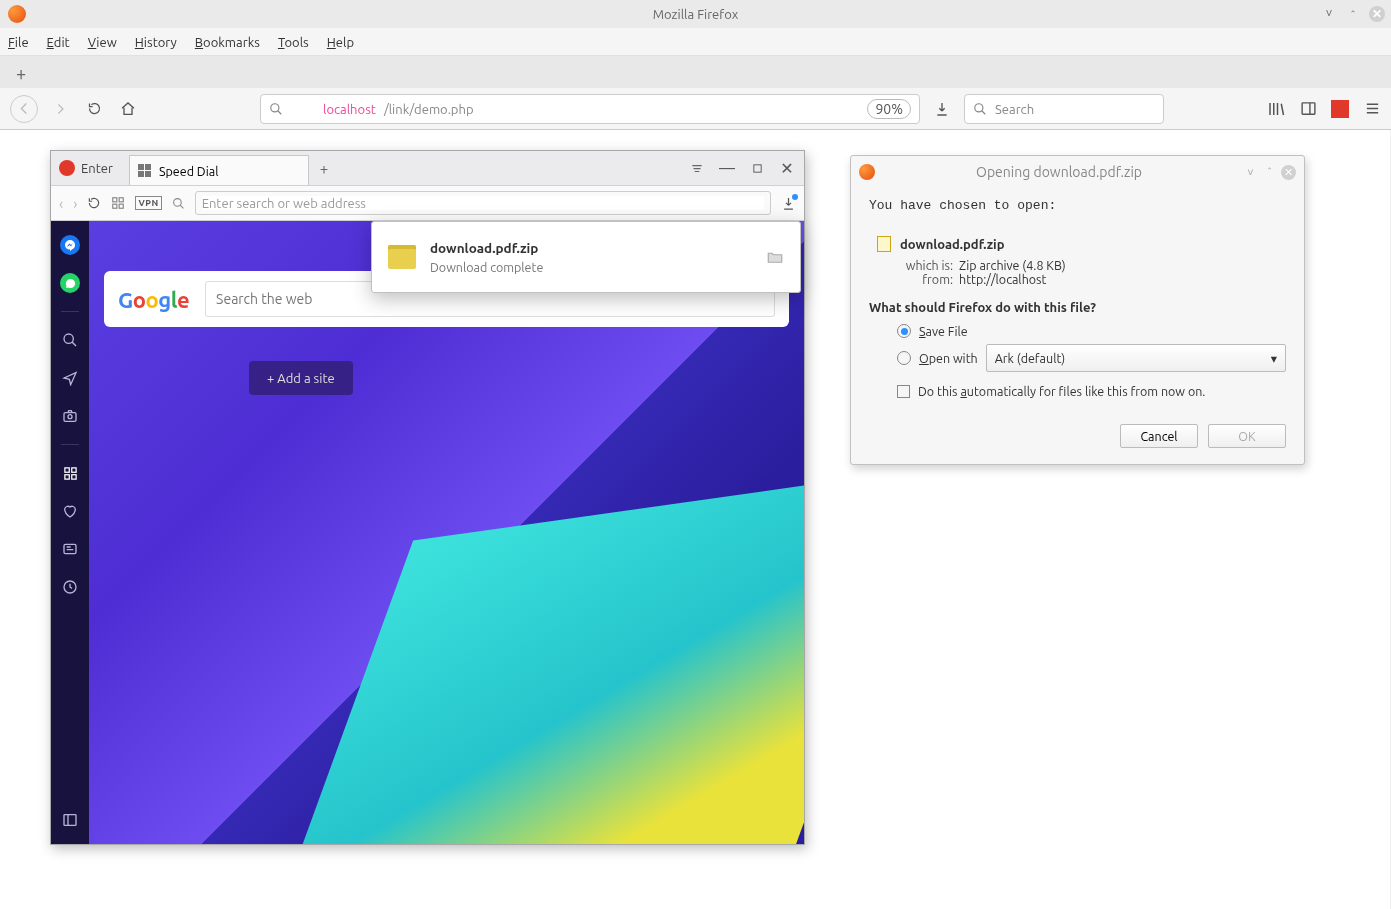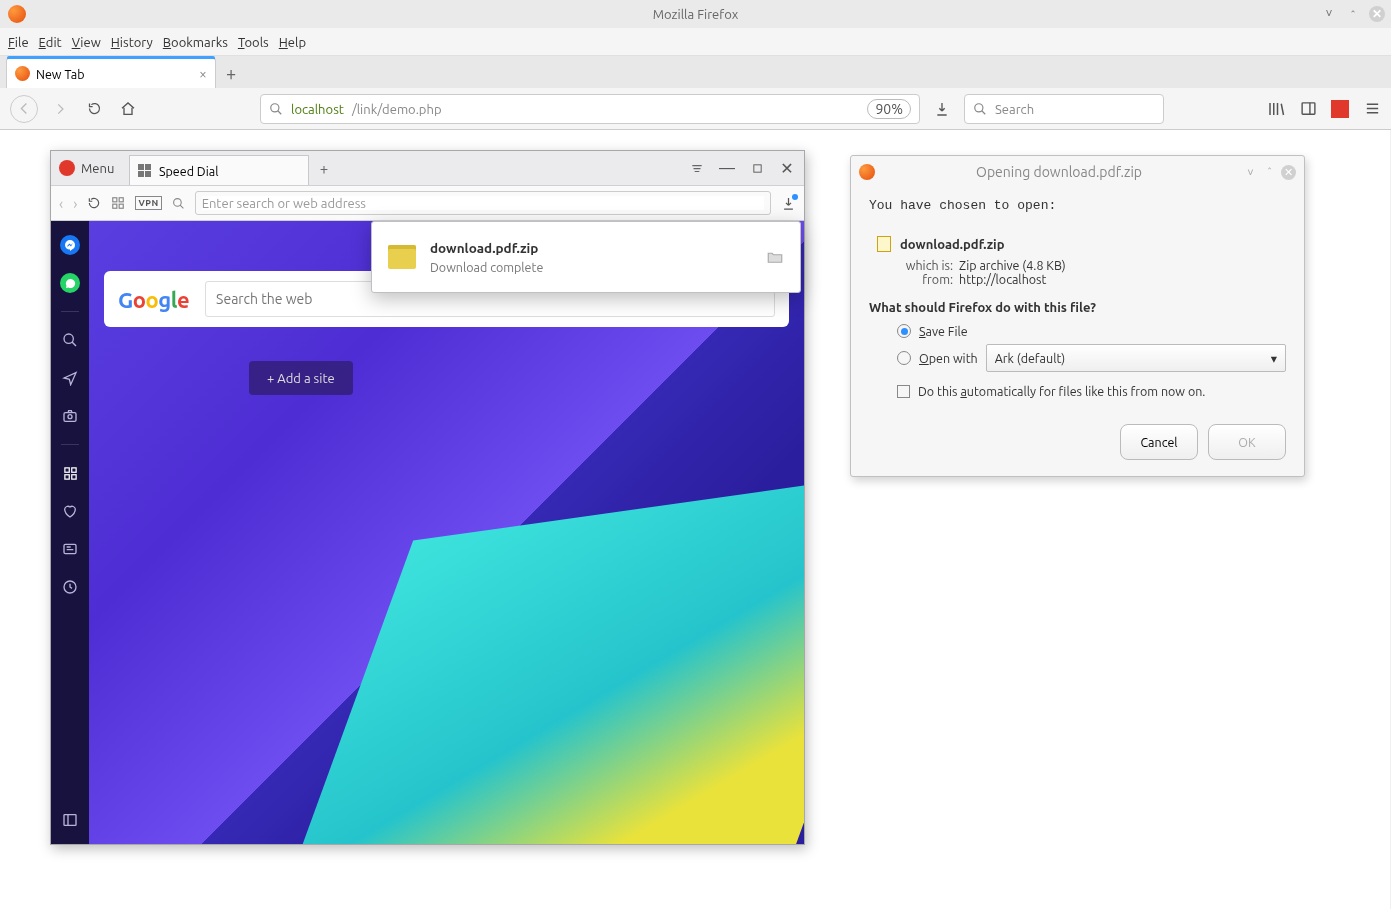--- a/index.html
+++ b/index.html
@@ -5,38 +5,38 @@
 * { margin: 0; padding: 0; box-sizing: border-box; font-family: "Segoe UI", Ubuntu, "Helvetica Neue", sans-serif; }
 body { width: 1391px; height: 909px; background: #f0f0f0; overflow: hidden; position: relative; }
 
 .window-titlebar { height: 28px; background: #eaeaea; display: flex; align-items: center; justify-content: center; position: relative; }
 .window-titlebar .ff-icon { position: absolute; left: 8px; width: 18px; height: 18px; border-radius: 50%; background: radial-gradient(circle at 30% 30%, #ff9a3e, #e44d0e); }
 .window-title { font-size: 13px; color: #666; }
 .window-ctrls { position: absolute; right: 6px; display: flex; gap: 8px; align-items: center; }
 .window-ctrls span { width: 16px; height: 16px; display: inline-flex; align-items: center; justify-content: center; font-size: 12px; color: #777; border-radius: 50%; }
 .window-ctrls span.close { background: #d0d0d0; color: #fff; font-weight: bold; }
 
-.menubar { height: 28px; background: #f5f5f5; display: flex; align-items: center; padding: 0 8px; gap: 10px; font-size: 13px; color: #333; border-bottom: 1px solid #e0e0e0; }
+.menubar { height: 28px; background: #f5f5f5; display: flex; align-items: center; padding: 0 8px; gap: 18px; font-size: 13px; color: #333; border-bottom: 1px solid #e0e0e0; }
 .menubar span { cursor: pointer; }
 .menubar span u { text-decoration: underline; }
 
 .tabstrip { height: 32px; background: #e8e8e8; display: flex; align-items: flex-end; padding: 0 6px; }
 .tab { height: 30px; width: 210px; background: #fff; border: 1px solid #ccc; border-bottom: none; border-radius: 3px 3px 0 0; display: flex; align-items: center; padding: 0 8px; gap: 6px; font-size: 12.5px; position: relative; }
 .tab.active::before { content:""; position:absolute; top:-3px; left:0; right:0; height:3px; background:#40a0ff; border-radius:2px 2px 0 0; }
 .tab .ff-icon { width: 15px; height: 15px; border-radius:50%; background: radial-gradient(circle at 30% 30%, #ff9a3e, #e44d0e); flex-shrink:0;}
 .tab .closex { margin-left: auto; color:#888; font-size:14px; }
 .newtab { width: 30px; height: 30px; display:flex; align-items:center; justify-content:center; color:#666; font-size:18px;}
 
 .toolbar { height: 42px; background: #f5f5f5; border-bottom: 1px solid #ccc; display: flex; align-items: center; padding: 0 10px; gap: 10px; }
 .nav-btn { width: 24px; height: 24px; display:flex; align-items:center; justify-content:center; color:#555;}
 .nav-btn.disabled { color:#bbb; }
 .nav-btn.framed { border:1px solid #ccc; border-radius:50%; width:28px; height:28px; }
 .urlbar { flex: 0 0 660px; height: 30px; background:#fff; border:1px solid #ccc; border-radius:4px; display:flex; align-items:center; padding:0 8px; gap:8px; font-size:13px;}
 .urlbar .mag { color:#888; }
-.urlbar .path-dark { color:#4d7c0f; }
+.urlbar .path-dark { color:#ec4899;margin-left:32px; }
 .urlbar .path-light { color:#888; }
 .zoom-badge { margin-left:auto; border:1px solid #bbb; border-radius:10px; padding:1px 7px; font-size:14px; color:#555;}
 .searchbar { flex:0 0 200px; height:30px; background:#fff; border:1px solid #ccc; border-radius:4px; display:flex; align-items:center; padding:0 8px; gap:8px; color:#888; font-size:13px;}
 .toolbar-right { margin-left:auto; display:flex; gap:14px; align-items:center;}
 .tb-icon { width:18px; height:18px; color:#555; display:flex; align-items:center; justify-content:center;}
 .pocket { width:18px; height:18px; background:#e1382c;}
 
 .content { position: absolute; top: 130px; left:0; right:1px; bottom:0; background: #fff;}
 
 
@@ -100,21 +100,21 @@
 .dlg-body .kv { margin-left:28px; display:flex; gap:6px; font-size:12.5px;}
 .dlg-body .kv .k { width:56px; color:#555; text-align:right;}
 .dlg-body .prompt { font-weight:600; margin-top:14px; margin-bottom:10px;}
 .radio-row { display:flex; align-items:center; gap:8px; margin:6px 0 6px 28px; font-size:12.5px;}
 .radio { width:14px; height:14px; border:1px solid #888; border-radius:50%; display:inline-flex; align-items:center; justify-content:center;}
 .radio.on::after { content:""; width:7px; height:7px; border-radius:50%; background:#2e90ff;}
 .combo { flex:1; height:28px; border:1px solid #bbb; background:linear-gradient(#fff,#efefef); border-radius:2px; display:flex; align-items:center; justify-content:space-between; padding:0 8px; font-size:12.5px;}
 .check-row { display:flex; align-items:center; gap:8px; margin:12px 0 0 28px; font-size:12.5px;}
 .checkbox { width:13px; height:13px; border:1px solid #888;}
 .dlg-btns { margin-top:26px; display:flex; justify-content:flex-end; gap:10px;}
-.dlg-btns button { width:78px; height:36px; border:1px solid #bbb; background:linear-gradient(#fff,#efefef); border-radius:8px; font-size:12.5px;}
+.dlg-btns button { width:78px; height:24px; border:1px solid #bbb; background:linear-gradient(#fff,#efefef); border-radius:2px; font-size:12.5px;}
 .dlg-btns button.ok { color:#aaa;}
 svg { display:block; }
 </style>
 </head>
 <body>
 
 <div class="window-titlebar">
   <span class="ff-icon"></span>
   <span class="window-title">Mozilla Firefox</span>
   <div class="window-ctrls">
@@ -128,25 +128,20 @@
   <span><u>F</u><span>ile</span></span>
   <span><u>E</u>dit</span>
   <span><u>V</u>iew</span>
   <span><u>H</u>istory</span>
   <span><u>B</u>ookmarks</span>
   <span><u>T</u>ools</span>
   <span><u>H</u>elp</span>
 </div>
 
 <div class="tabstrip">
-  <div class="tab active">
-    <span class="ff-icon"></span>
-    <span>New Tab</span>
-    <span class="closex">×</span>
-  </div>
   <div class="newtab">+</div>
 </div>
 
 <div class="toolbar">
   <div class="nav-btn framed disabled">
     <svg width="15" height="15" viewBox="0 0 24 24" stroke="#bbb" fill="none" stroke-width="2.2">
         <path d="M15 4l-8 8 8 8"></path>
       </svg>
   </div>
   <div class="nav-btn disabled">
@@ -208,21 +203,21 @@
     </div>
   </div>
 </div>
 
 <div class="content"></div>
 
 <div class="opera">
   <div class="opera-top">
     <div class="opera-menu">
       <span class="ologo"></span>
-      <span>Menu</span>
+      <span>Enter</span>
     </div>
     <div class="opera-tab">
       <span class="sd-icon">
           <i></i>
           <i></i>
           <i></i>
           <i></i>
         </span>
       <span>Speed Dial</span>
     </div>

